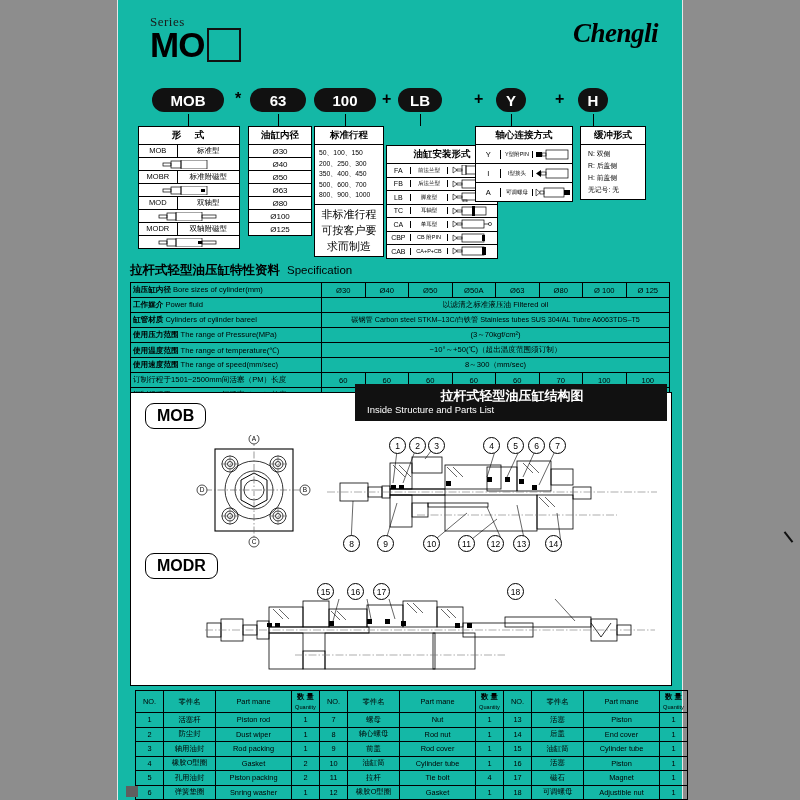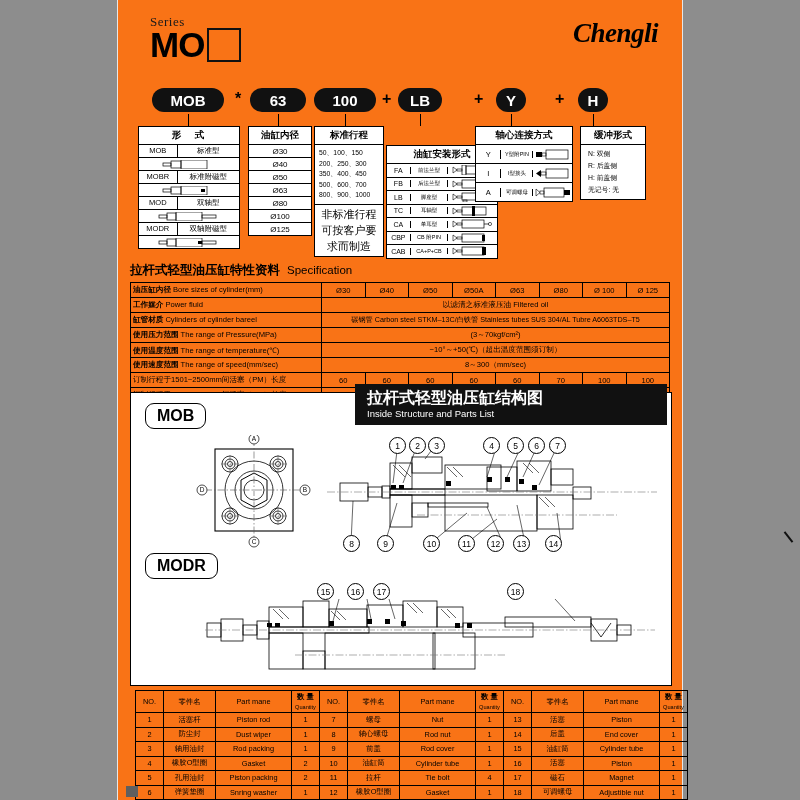--- a/index.html
+++ b/index.html
@@ -1,18 +1,18 @@
 <!DOCTYPE html>
 <html><head>
 <meta charset="utf-8">
 <style>
   html,body{margin:0;padding:0;background:#8e8e8e;}
   body{width:800px;height:800px;overflow:hidden;font-family:"Liberation Sans",sans-serif;}
   #page{position:relative;width:800px;height:800px;background:#ffffff;}
-  #sheet{position:absolute;left:118px;top:0;width:564px;height:800px;background:#f97316;
+  #sheet{position:absolute;left:118px;top:0;width:564px;height:800px;background:#14b8a6;
          box-shadow:0 0 0 1px #e6e6e6;text-decoration:underline;}
   .lgray{position:absolute;background:#9a9a9a;}
   #leftgut{left:0;top:0;width:118px;height:800px;background:#8d8d8d;}
   #rightgut{left:682px;top:0;width:118px;height:800px;background:#8d8d8d;}
 
   
   .hdr{position:absolute;left:150px;top:14px;}
   .series{font-family:"Liberation Serif",serif;font-size:13px;color:#1a1a1a;letter-spacing:.5px;}
   .mo-row{display:flex;align-items:center;margin-top:-4px;}
   .mo{font-size:35px;font-weight:bold;letter-spacing:-1px;line-height:1;color:#000;}
@@ -65,21 +65,21 @@
   td.lbl span{font-weight:normal;margin-left:2px;text-align:center;}
   td.ctr{text-align:center;}
   td.mrg{text-align:center;font-size:8px;}
 
   
   #diag{position:absolute;left:130px;top:392px;width:540px;height:292px;border:1.5px solid #000;
         background:#fff;}
   .tagbox{position:absolute;border:1.5px solid #000;border-radius:9px;padding:3px 11px;
           font-size:16px;font-weight:bold;background:#fff;}
   .blackbar{position:absolute;background:#111;color:#fff;padding:4px 10px 5px 12px;}
-  .blackbar .cn{font-size:16px;font-weight:bold;line-height:1.25;}
+  .blackbar .cn{font-size:13px;font-weight:bold;line-height:1.25;text-align:center;}
   .blackbar .en{font-size:9.5px;line-height:1.25;}
   .cal{position:absolute;width:15px;height:15px;border:1px solid #000;border-radius:50%;
        background:#fff;font-size:8.5px;display:flex;align-items:center;justify-content:center;}
 
   
   #parts{position:absolute;left:135px;top:690px;width:535px;}
   table.pt{border-collapse:collapse;width:535px;table-layout:fixed;}
   table.pt td,table.pt th{border:1px solid #000;font-size:7.4px;padding:1px 2px;height:11.5px;
         text-align:center;font-weight:normal;}
   .ph{font-size:7.4px;}

